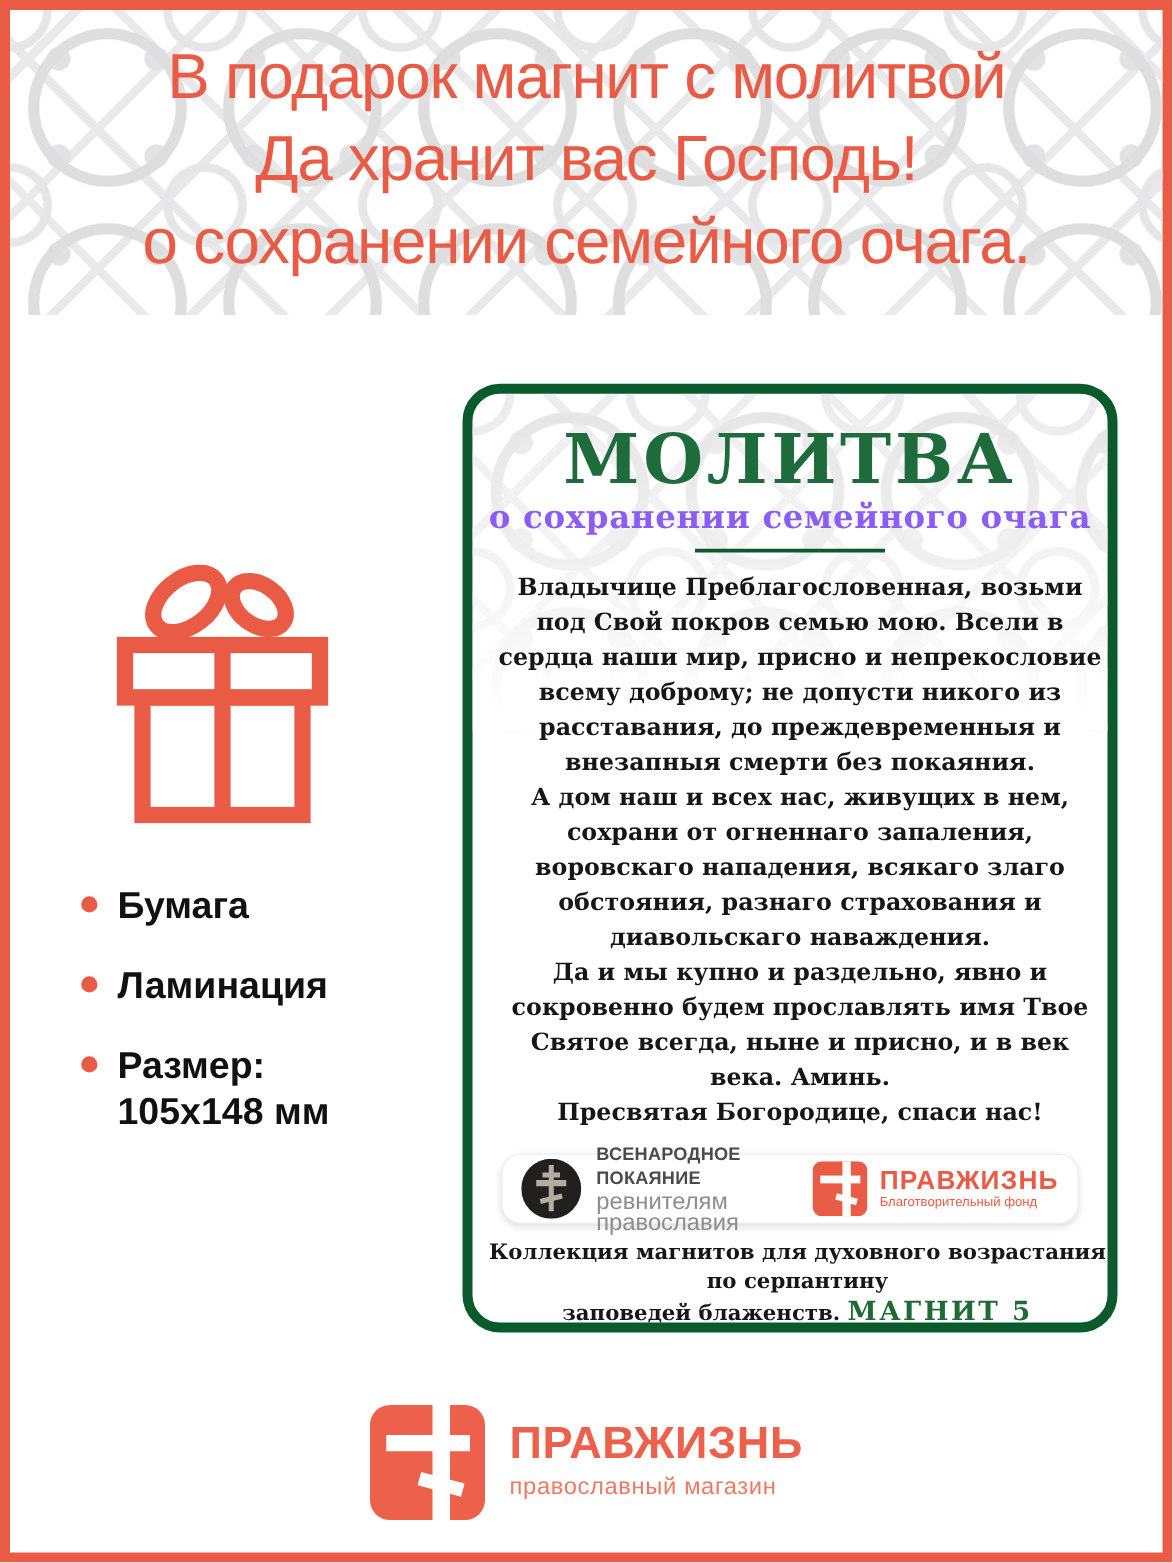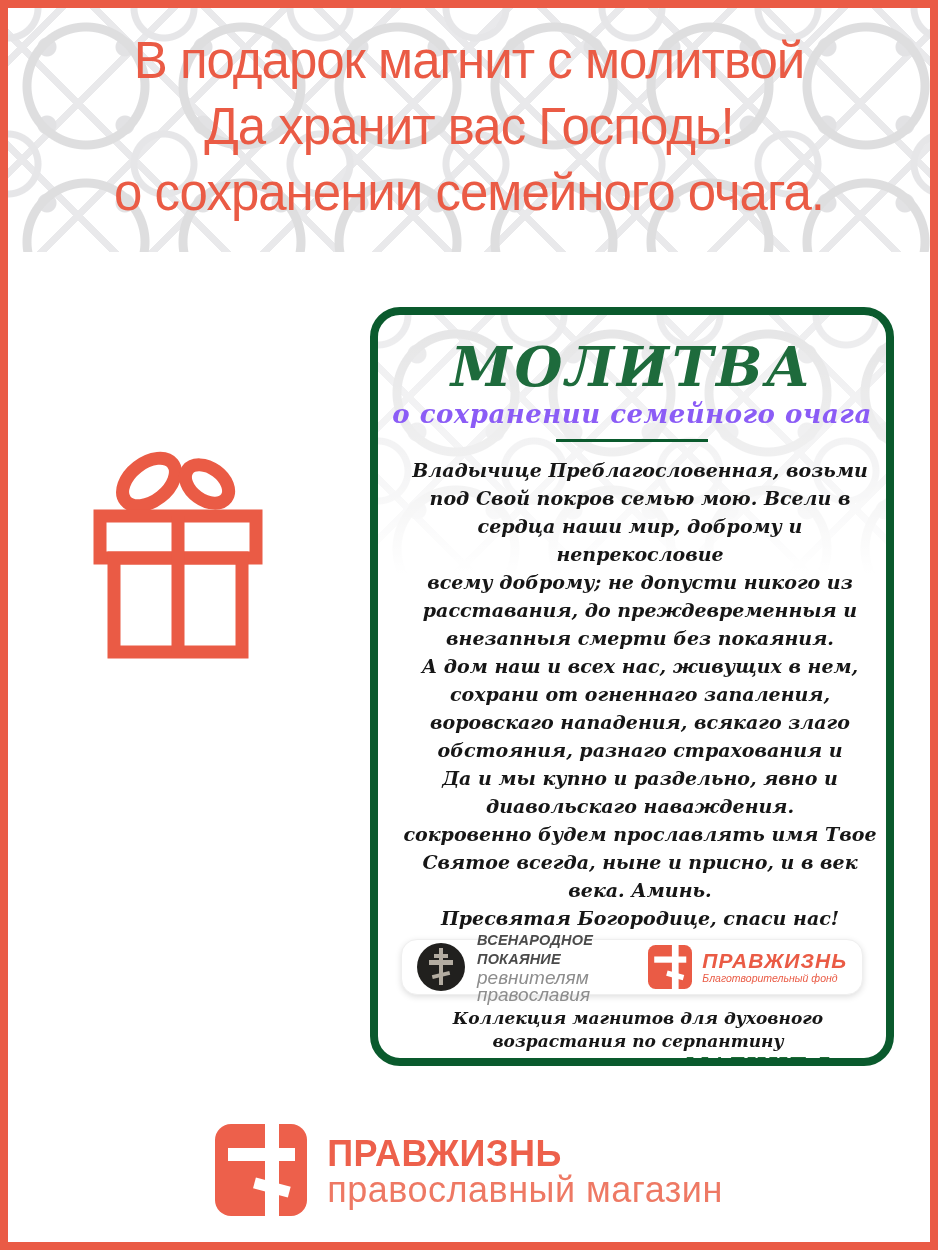--- a/index.html
+++ b/index.html
@@ -33,61 +33,61 @@
   .gift{position:absolute;left:84px;top:438px;}
   
   .features{position:absolute;left:57px;top:698px;width:260px;}
   .feat{display:flex;align-items:flex-start;margin-bottom:27px;}
   .feat .dot{flex:0 0 13px;width:13px;height:13px;border-radius:50%;background:#EA5B45;margin:11px 16px 0 0;}
   .feat .txt{font-size:30px;line-height:37px;font-weight:bold;color:#111;width:195px;}
   
   .card{
     position:absolute;left:362px;top:299px;width:524px;height:759px;
     box-sizing:border-box;border:8px solid #0A5A2D;border-radius:30px;
-    background:#fff;overflow:hidden;font-style:italic;
+    background:#fff;overflow:hidden;
   }
   .card-pattern{position:absolute;left:0;top:0;right:0;height:270px;opacity:.95;}
   .card-fade{position:absolute;left:0;top:0;right:0;height:270px;
     background:linear-gradient(to bottom, rgba(255,255,255,0.18) 0%, rgba(255,255,255,0.55) 55%, #ffffff 96%);}
   .card-inner{position:relative;text-align:center;}
   .card-title{
     margin-top:20px;font-family:"DejaVu Serif", serif;font-weight:bold;
     font-size:55px;line-height:64px;color:#1E6B3C;letter-spacing:3px;
   }
   .card-subtitle{
     font-family:"DejaVu Serif", serif;font-weight:bold;
     font-size:26px;line-height:31px;color:#8b5cf6;letter-spacing:0.5px;
   }
   .green-rule{width:152px;height:3px;background:#0A5A2D;margin:9px auto 0;}
   .prayer{margin-top:14px;}
   .prayer-line{
     font-family:"DejaVu Serif", serif;font-weight:bold;
     font-size:19px;line-height:28px;color:#161616;padding-left:16px;
   }
   .pill{
-    width:462px;height:56px;margin:7px auto 0;box-sizing:border-box;
+    width:462px;height:56px;margin:19px auto 0;box-sizing:border-box;
     background:#fff;border:1px solid #efefef;border-radius:16px;
     box-shadow:0 2px 6px rgba(0,0,0,0.13);
     display:flex;align-items:center;justify-content:space-between;padding:0 15px;
   }
   .pgroup{display:flex;align-items:center;text-align:left;}
   .avatar{flex:0 0 48px;margin-right:12px;}
   .ptitle{font-size:14.5px;line-height:19px;color:#4b4b4b;font-weight:600;letter-spacing:.2px;}
   .psub{font-size:19px;line-height:17px;color:#8d8d8d;}
   .brandmini{flex:0 0 44px;margin-right:10px;}
   .ptitle2{font-size:21px;line-height:23px;color:#EA5B45;font-weight:bold;letter-spacing:1px;}
   .psub2{font-size:10.5px;line-height:13px;color:#EA5B45;}
   .collection{margin-top:12px;font-family:"DejaVu Serif", serif;font-weight:bold;color:#161616;margin-left:12px;}
   .coll-line{font-size:17px;line-height:23px;}
   .coll-badge{font-size:21px;color:#1F6B35;letter-spacing:2px;}
   
   .brand{position:absolute;left:0;top:1116px;width:922px;display:flex;justify-content:center;align-items:center;}
   .brand-icon{flex:0 0 92px;margin-right:20px;}
   .brand-name{font-size:36px;line-height:40px;font-weight:bold;color:#ED604B;letter-spacing:.5px;text-align:left;}
-  .brand-tagline{font-size:36px;line-height:32px;color:#EE7964;letter-spacing:.5px;text-align:left;}
+  .brand-tagline{font-size:19px;line-height:32px;color:#EE7964;letter-spacing:.5px;text-align:left;}
 </style>
 </head>
 <body>
 
 <div id="page">
 
   <div class="header-pattern damask"></div>
 
   <div class="header-text">
     <div>В подарок магнит с молитвой</div>
@@ -98,42 +98,56 @@
   <svg class="gift" width="172" height="214" viewBox="0 0 172 214" fill="none">
     <g stroke="#EA5B45" stroke-width="13" fill="none">
       <ellipse cx="57" cy="36" rx="30" ry="19" transform="rotate(-38 57 36)"></ellipse>
       <ellipse cx="115" cy="38" rx="24" ry="16" transform="rotate(36 115 38)"></ellipse>
       <rect x="8" y="70" width="156" height="42"></rect>
       <rect x="22" y="112" width="128" height="94"></rect>
       <line x1="86" y1="70" x2="86" y2="206"></line>
     </g>
   </svg>
 
+  <div class="features">
+    <div class="feat">
+      <span class="dot"></span>
+      <span class="txt">Бумага</span>
+    </div>
+    <div class="feat">
+      <span class="dot"></span>
+      <span class="txt">Ламинация</span>
+    </div>
+    <div class="feat">
+      <span class="dot"></span>
+      <span class="txt">Размер: 105х148 мм</span>
+    </div>
+  </div>
 
   <div class="card">
     <div class="card-pattern damask"></div>
     <div class="card-fade"></div>
     <div class="card-inner">
       <div class="card-title">МОЛИТВА</div>
       <div class="card-subtitle">о сохранении семейного очага</div>
       <div class="green-rule"></div>
 
       <div class="prayer">
           <div class="prayer-line">Владычице Преблагословенная, возьми</div>
           <div class="prayer-line">под Свой покров семью мою. Всели в</div>
-          <div class="prayer-line">сердца наши мир, доброму и непрекословие</div>
+          <div class="prayer-line">сердца наши мир, присно и непрекословие</div>
           <div class="prayer-line">всему доброму; не допусти никого из</div>
           <div class="prayer-line">расставания, до преждевременныя и</div>
           <div class="prayer-line">внезапныя смерти без покаяния.</div>
           <div class="prayer-line">А дом наш и всех нас, живущих в нем,</div>
           <div class="prayer-line">сохрани от огненнаго запаления,</div>
           <div class="prayer-line">воровскаго нападения, всякаго злаго</div>
           <div class="prayer-line">обстояния, разнаго страхования и</div>
+          <div class="prayer-line">диавольскаго наваждения.</div>
           <div class="prayer-line">Да и мы купно и раздельно, явно и</div>
-          <div class="prayer-line">диавольскаго наваждения.</div>
           <div class="prayer-line">сокровенно будем прославлять имя Твое</div>
           <div class="prayer-line">Святое всегда, ныне и присно, и в век</div>
           <div class="prayer-line">века. Аминь.</div>
           <div class="prayer-line">Пресвятая Богородице, спаси нас!</div>
         </div>
 
       <div class="pill">
         <div class="pgroup">
           <svg class="avatar" width="48" height="48" viewBox="0 0 48 48">
             <circle cx="24" cy="24" r="24" fill="#21201e"></circle>

